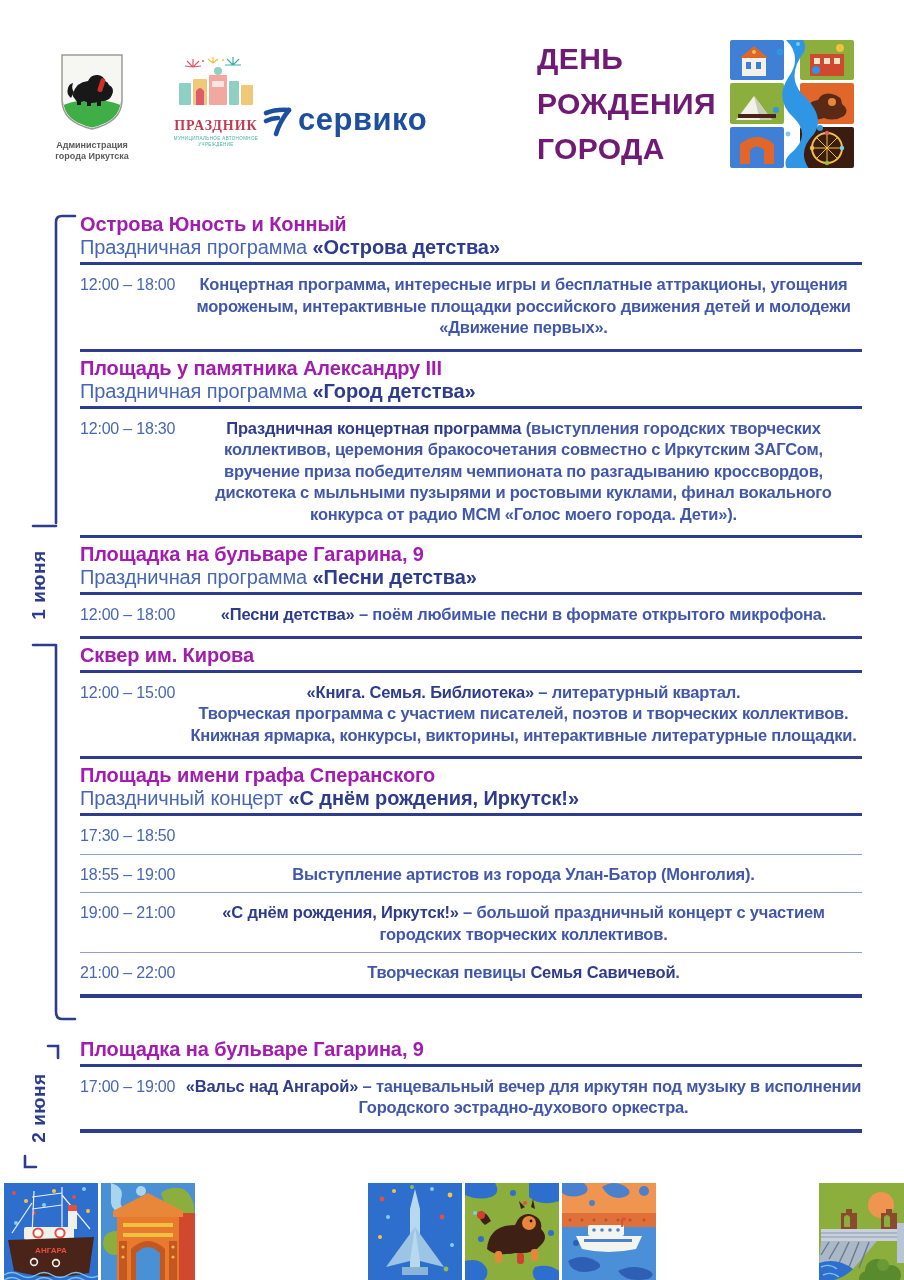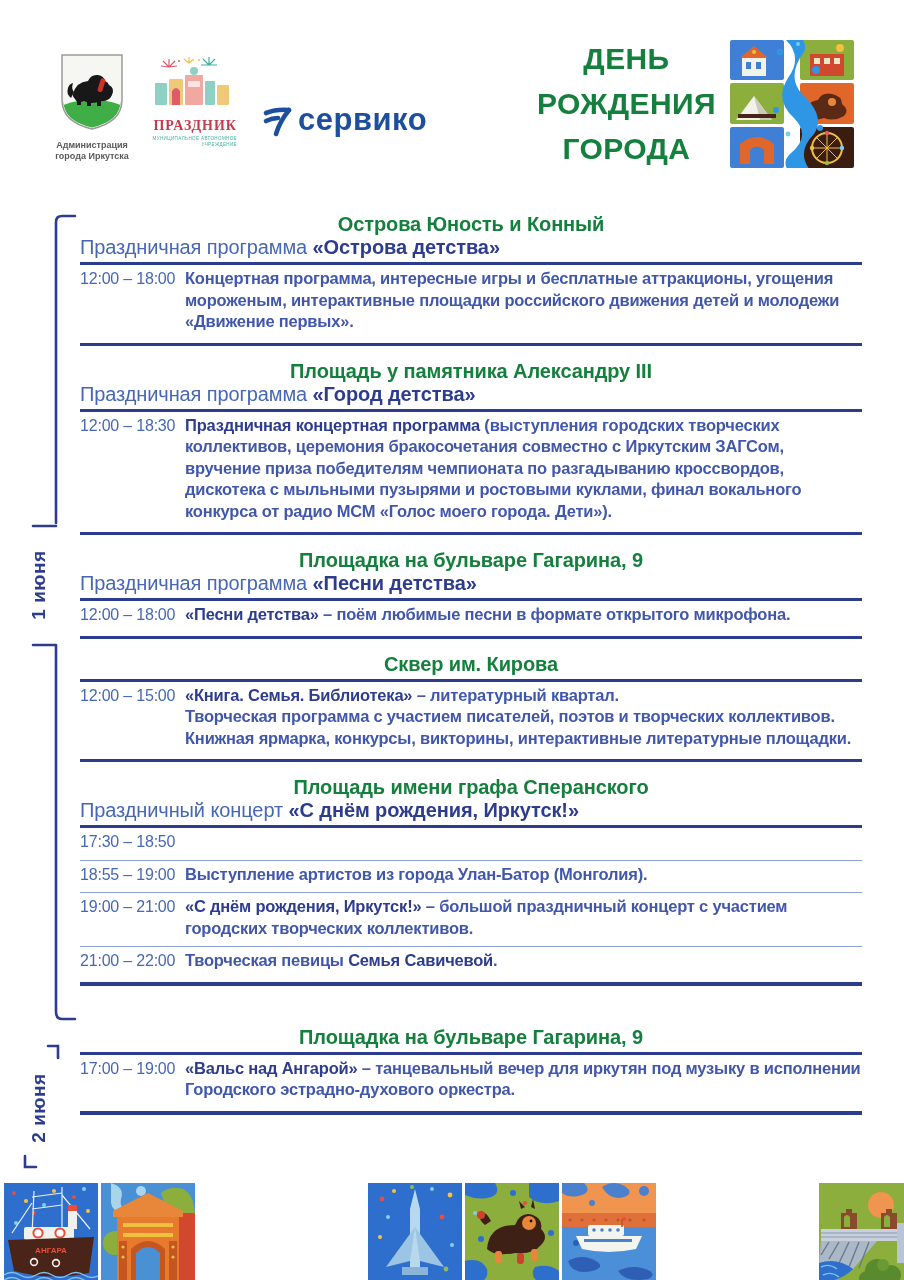--- a/index.html
+++ b/index.html
@@ -4,54 +4,54 @@
 <style>
   html,body{margin:0;padding:0;background:#e8e8e8;}
   .page{
     position:relative;width:904px;height:1280px;margin:0 auto;
     background:#ffffff;overflow:hidden;
     font-family:"Liberation Sans","DejaVu Sans",sans-serif;
   }
   
   .logo-admin{position:absolute;left:50px;top:52px;width:84px;text-align:center;}
   .logo-admin .caption{margin-top:4px;font-size:9px;line-height:11px;font-weight:bold;color:#5a5a5a;}
-  .logo-prazdnik{position:absolute;left:141px;top:55px;width:96px;text-align:right;}
+  .logo-prazdnik{position:absolute;left:168px;top:55px;width:96px;text-align:center;}
   .logo-prazdnik .pr-title{font-family:"Liberation Serif","DejaVu Serif",serif;font-size:14px;font-weight:bold;color:#c23b4e;letter-spacing:1px;margin-top:1px;}
   .logo-prazdnik .pr-sub{font-size:4.5px;line-height:6px;color:#3fb0a0;letter-spacing:.4px;margin-top:2px;}
   .logo-serviko{position:absolute;left:262px;top:82px;display:flex;align-items:center;gap:4px;margin-top:20px;}
   .logo-serviko .sv-label{font-size:31px;font-weight:bold;color:#1d4f9e;letter-spacing:.5px;}
   .main-title{
-    position:absolute;right:188px;top:36px;text-align:center;
-    font-size:30px;font-weight:bold;color:#15803d;line-height:45px;letter-spacing:.4px;
+    position:absolute;right:188px;top:36px;text-align:left;
+    font-size:30px;font-weight:bold;color:#701a75;line-height:45px;letter-spacing:.4px;
   }
   .artwork{position:absolute;left:728px;top:40px;}
   
   .brackets{position:absolute;left:0;top:0;pointer-events:none;}
   .day-label{
     position:absolute;width:110px;height:24px;left:-15px;
     transform:rotate(-90deg);text-align:center;
     font-size:19px;font-weight:bold;color:#2d3c8e;letter-spacing:.5px;
   }
   .day-label-1{top:573px;}
   .day-label-2{top:1096px;}
   
   .content{position:absolute;left:80px;top:205px;width:782px;}
   .day-group + .day-group{margin-top:40px;}
-  .section{margin-top:14px;}
+  .section{margin-top:5px;}
   .day-group .section:first-child{margin-top:8px;}
   .day-group + .day-group .section:first-child{margin-top:0;}
-  .sec-title{margin:0;font-size:20px;line-height:23px;font-weight:bold;color:#15803d;letter-spacing:-.1px;text-align:center;}
+  .sec-title{margin:0;font-size:20px;line-height:23px;font-weight:bold;color:#a21caf;letter-spacing:-.1px;}
   .sec-subtitle{font-size:20px;line-height:23px;color:#4767b6;letter-spacing:-.1px;}
   .sec-subtitle b{color:#2d3c8e;}
   .rule{border:0;border-top:3px solid #2d3c8e;margin:3px 0 0;}
   .rule-thin{border-top:1.5px solid #8ba0d4;margin:0;}
   .rule-day-end{border-top:4px solid #2d3c8e;}
-  .row{display:flex;padding:3px 0 7px;}
+  .row{display:flex;padding:9px 0 7px;}
   .row .time{flex:none;width:105px;font-size:16px;line-height:21.5px;color:#4767b6;letter-spacing:-.2px;}
-  .row .desc{flex:1;font-size:16.5px;line-height:21.5px;font-weight:600;color:#4157ac;letter-spacing:-.2px;}
+  .row .desc{flex:1;font-size:16.5px;line-height:21.5px;font-weight:600;color:#4157ac;letter-spacing:-.2px;text-align:center;}
   .row .desc b{color:#2d3c8e;}
   
   .footer-tiles{position:absolute;left:0;top:1183px;width:886px;height:97px;}
   .footer-tiles svg{position:absolute;top:0;}
 </style>
 </head>
 <body>
 
 <div class="page">
 

